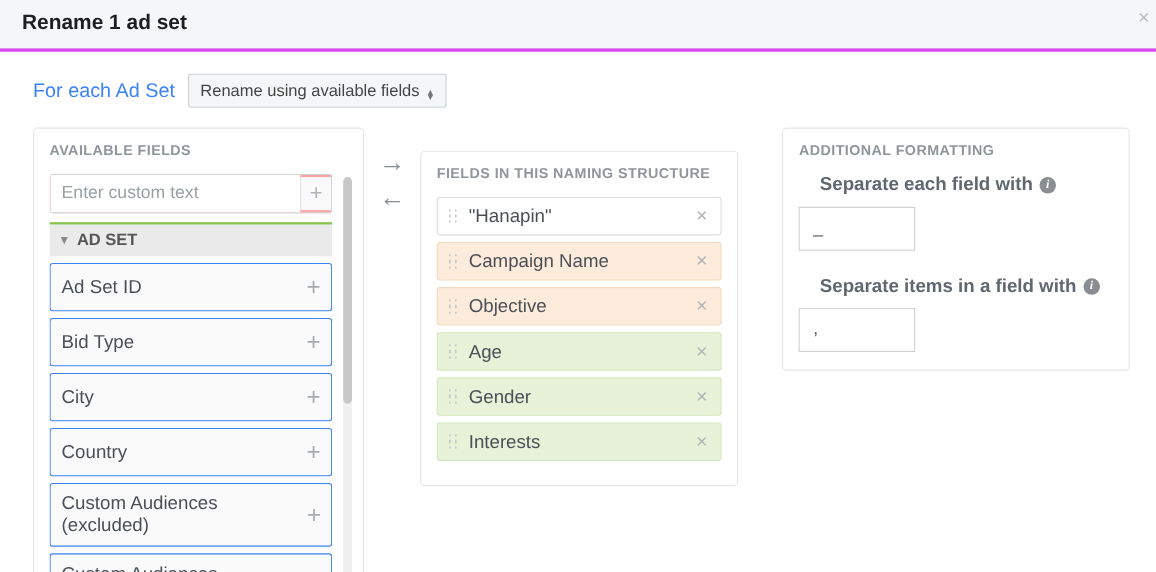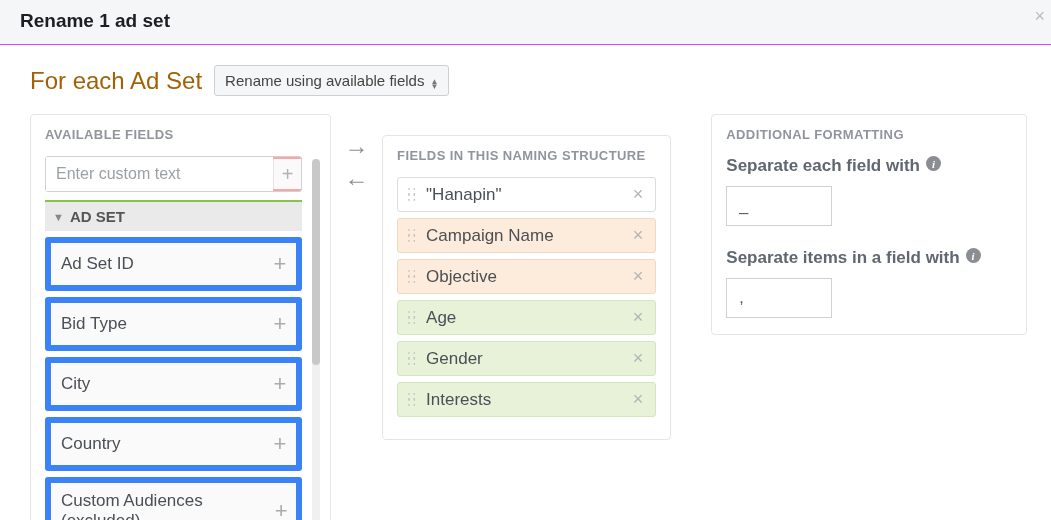--- a/index.html
+++ b/index.html
@@ -5,21 +5,21 @@
   * { box-sizing: border-box; }
   body {
     margin: 0;
     font-family: -apple-system, BlinkMacSystemFont, "Segoe UI", Helvetica, Arial, sans-serif;
     background: #fff;
     color: #1c1e21;
     width: 1051px;
   }
   .header-bar {
     background: #f5f6f7;
-    border-bottom: 1px solid #d946ef;
+    border-bottom: 3px solid #d946ef;
     padding: 10px 4px 12px 20px;
     position: relative;
   }
   .header-title {
     font-size: 19px;
     font-weight: 700;
     color: #1c1e21;
   }
   .close-x {
     position: absolute;
@@ -32,22 +32,22 @@
   .body-area {
     padding: 20px 24px 10px 30px;
   }
   .toprow {
     display: flex;
     align-items: center;
     gap: 12px;
     margin-bottom: 18px;
   }
   .toprow-label {
-    font-size: 24px;
-    color: #a16207;
+    font-size: 18px;
+    color: #3b82f6;
   }
   .mode-select {
     border: 1px solid #ccd0d5;
     border-radius: 3px;
     background: #f5f6f7;
     padding: 6px 10px;
     font-size: 15px;
     color: #444;
     display: inline-flex;
     align-items: flex-end;
@@ -149,21 +149,21 @@
     margin-bottom: 4px;
   }
   .tri {
     color: #888;
     font-size: 11px;
   }
   .field-item {
     display: flex;
     align-items: center;
     justify-content: space-between;
-    border: 6px solid #3b82f6;
+    border: 1px solid #3b82f6;
     border-radius: 3px;
     padding: 8px 2px 8px 10px;
     margin-top: 6px;
     background: #fafafa;
     color: #4b4f56;
     font-size: 17px;
     cursor: pointer;
   }
   .field-item .add-plus {
     width: 28px;
@@ -229,21 +229,23 @@
   .right-panel {
     width: 332px;
     margin-left: 40px;
   }
   .rlabel {
     font-size: 17px;
     color: #606770;
     font-weight: 600;
     margin-top: 12px;
     display: flex;
+    align-items: center;
     gap: 6px;
+    margin-left: 19px;
   }
   .info-icon {
     width: 15px;
     height: 15px;
     border-radius: 50%;
     background: #8a8d91;
     color: #fff;
     font-size: 11px;
     font-style: italic;
     font-family: Georgia, serif;

